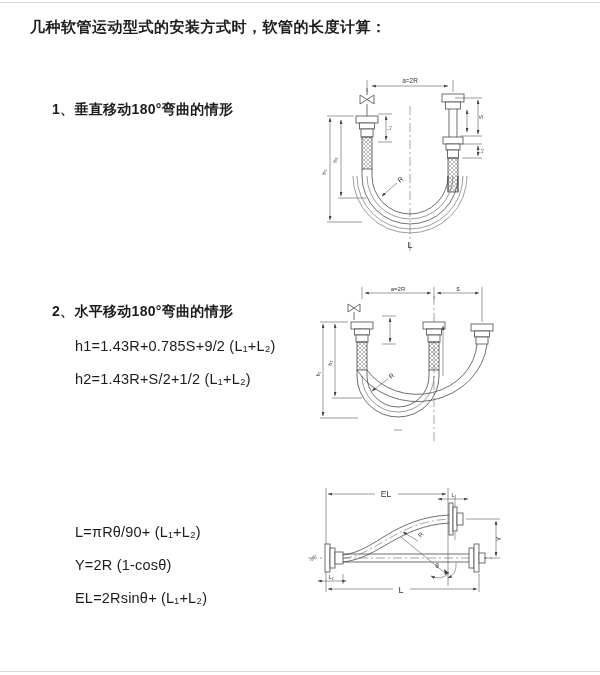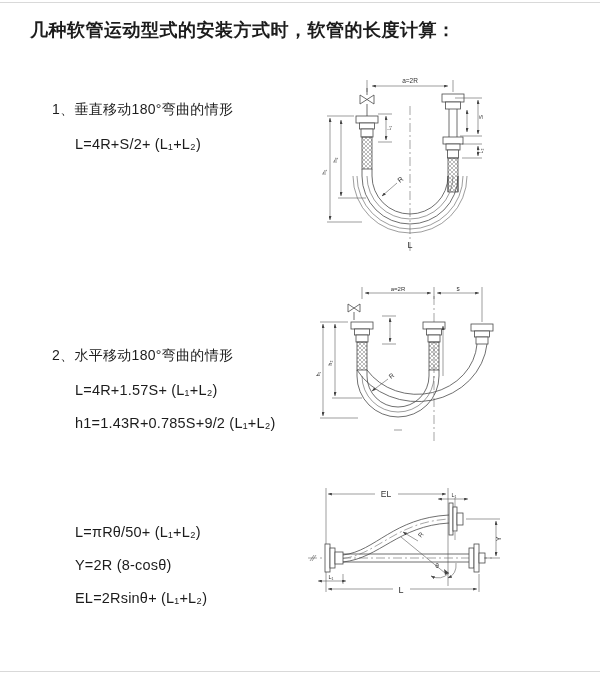--- a/index.html
+++ b/index.html
@@ -5,28 +5,28 @@
   html,body{margin:0;padding:0;}
   body{
     width:600px;height:675px;background:#ffffff;position:relative;
     font-family:"Liberation Sans","DejaVu Sans",sans-serif;color:#1c1c1c;
     overflow:hidden;
   }
   .edge-line{position:absolute;left:0;width:600px;height:1px;background:#d9d9d9;}
   .edge-top{top:2px;}
   .edge-bottom{top:671px;}
   .doc-title{
-    position:absolute;left:30px;top:18px;font-size:18px;font-weight:bold;
+    position:absolute;left:30px;top:18px;font-size:15px;font-weight:bold;
     letter-spacing:.5px;white-space:nowrap;
   }
   .section{position:absolute;left:52px;width:300px;}
   .sec1{top:101px;}
-  .sec2{top:303px;margin-top:44px;}
+  .sec2{top:303px;}
   .sec3{top:516px;}
-  .sec-heading{font-size:14px;font-weight:normal;margin:0 0 9px 0;white-space:nowrap;letter-spacing:.3px;}
+  .sec-heading{font-size:14px;font-weight:bold;margin:0 0 9px 0;white-space:nowrap;letter-spacing:.3px;}
   .formula{font-size:14.5px;line-height:33px;margin:0;padding-left:23px;white-space:nowrap;letter-spacing:.2px;}
   .diagram{position:absolute;}
   .diag1{left:310px;top:70px;}
   .diag2{left:310px;top:278px;}
   .diag3{left:298px;top:474px;}
   svg{display:block;}
   svg text{fill:#333;font-family:"Liberation Sans","DejaVu Sans",sans-serif;}
   .draw{stroke:#4a4a4a;stroke-width:.8;fill:none;}
   .thin{stroke:#5a5a5a;stroke-width:.6;fill:none;}
   .part{stroke:#4a4a4a;stroke-width:.8;fill:#ffffff;}
@@ -35,32 +35,31 @@
 </head>
 <body>
 
 <div class="edge-line edge-top"></div>
 <div class="edge-line edge-bottom"></div>
 
 <div class="doc-title">几种软管运动型式的安装方式时，软管的长度计算：</div>
 
 <div class="section sec1">
   <p class="sec-heading">1、垂直移动180°弯曲的情形</p>
-  <p class="formula">L=4R+S/2+ (L₁+L₂)</p>
 </div>
 
 <div class="section sec2">
   <p class="sec-heading">2、水平移动180°弯曲的情形</p>
-  <p class="formula">L=4R+1.57S+ (L₁+L₂)</p>
   <p class="formula">h1=1.43R+0.785S+9/2 (L₁+L₂)</p>
+  <p class="formula">h2=1.43R+S/2+1/2 (L₁+L₂)</p>
 </div>
 
 <div class="section sec3">
-  <p class="formula">L=πRθ/50+ (L₁+L₂)</p>
-  <p class="formula">Y=2R (8-cosθ)</p>
+  <p class="formula">L=πRθ/90+ (L₁+L₂)</p>
+  <p class="formula">Y=2R (1-cosθ)</p>
   <p class="formula">EL=2Rsinθ+ (L₁+L₂)</p>
 </div>
 
 <div class="diagram diag1">
 <svg width="280" height="195" viewBox="0 0 280 195">
   <defs>
     <marker id="d1a" markerWidth="7" markerHeight="5" refX="6.5" refY="2.5" orient="auto-start-reverse">
       <path d="M0,0 L7,2.5 L0,5 z" fill="#444"></path>
     </marker>
     <pattern id="d1h" width="4" height="4" patternUnits="userSpaceOnUse">

